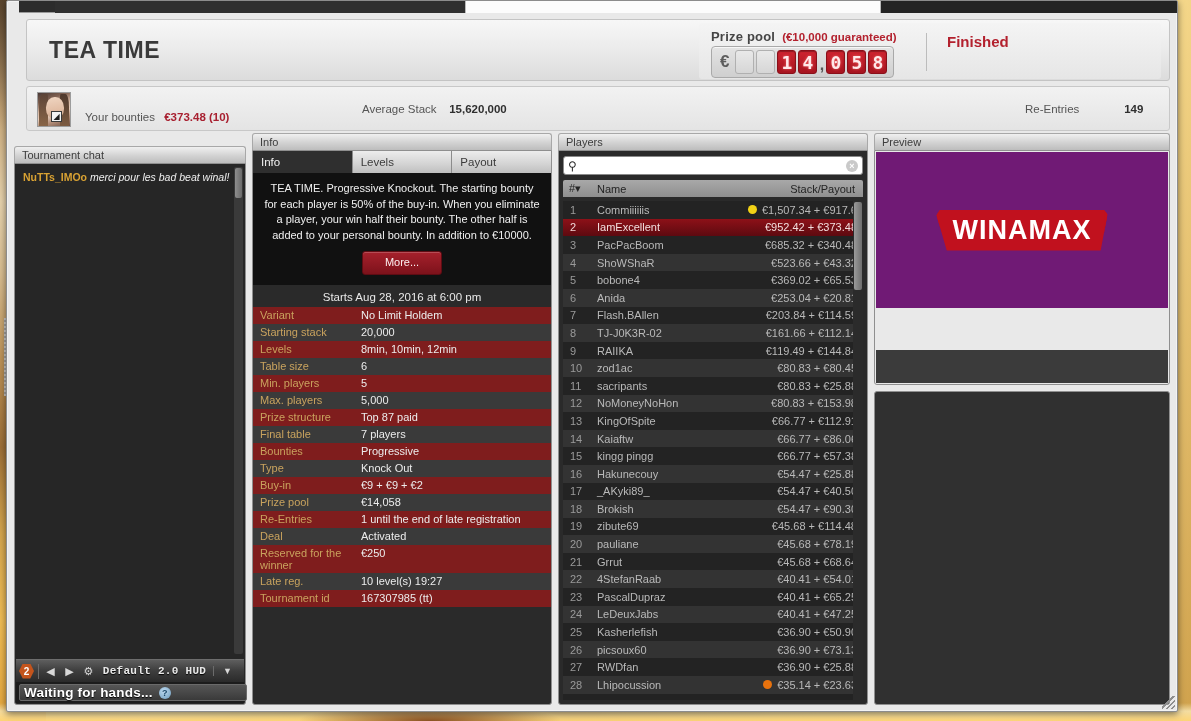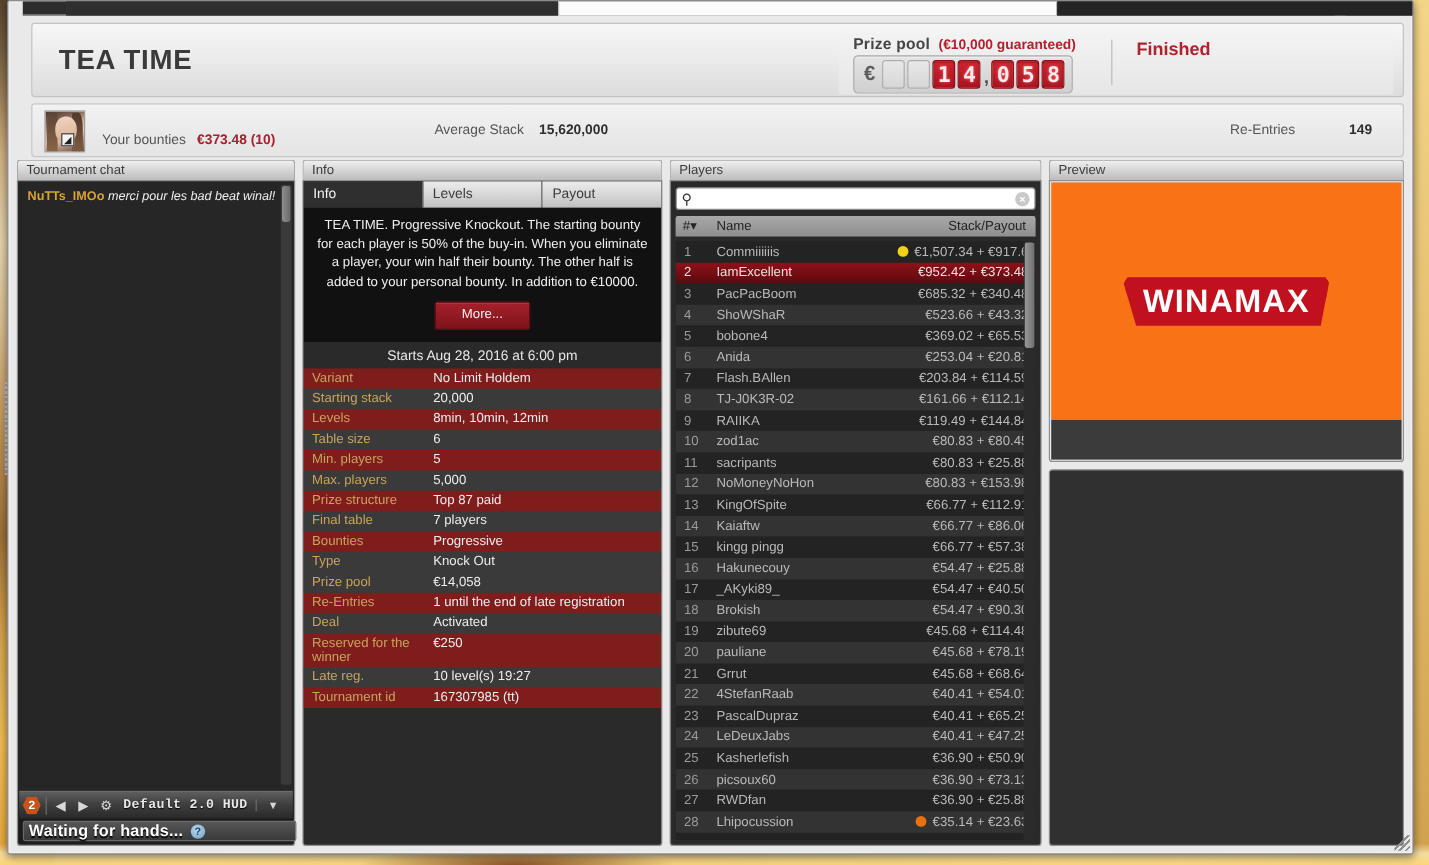--- a/index.html
+++ b/index.html
@@ -166,21 +166,21 @@
   #sp-bounty .stat-k  { width: 76px; }
   #sp-avg .stat-k     { width: 84px; }
   #sp-reentry .stat-k { width: 96px; }
 
   
   #panels {
     position: absolute; left: 7px; top: 132px; right: 7px; bottom: 6px;
     display: flex; gap: 6px;
   }
   .panel { position: relative; }
-  #p-chat    { width: 232px; }
+  #p-chat    { width: 232px; margin-top: 13px; }
   #p-info    { width: 300px; }
   #p-players { width: 310px; }
   #p-preview { flex: 1 1 auto; }
 
   .panel-head {
     height: 17px;
     background: linear-gradient(180deg,#f0f0f0 0%,#d2d2d2 55%,#bdbdbd 100%);
     border: 1px solid #a8a8a8; border-bottom: none;
     border-radius: 3px 3px 0 0;
     display: flex; align-items: center; padding-left: 7px;
@@ -347,22 +347,22 @@
 
   
   #p-preview { display:flex; flex-direction: column; }
   #preview-outer { position: relative; height: 252px; }
   #preview-body {
     position:absolute; left:0; right:0; top:17px; bottom:0;
     background:#e9e9e9; border:1px solid #8f8f8f; border-radius: 0 0 3px 3px;
     padding: 0; overflow:hidden;
   }
   #preview-screen {
-    position:absolute; left:1px; right:1px; top:1px; height: 198px;
-    background: #f97316; display:flex; align-items:center; justify-content:center;
+    position:absolute; left:1px; right:1px; top:1px; height: 156px;
+    background: #701a75; display:flex; align-items:center; justify-content:center;
   }
   #wmx-logo {
     position: relative; display:flex; align-items:center; justify-content:center;
     padding: 5px 16px;
     background: #c1111e;
     color: #fff; font-size: 27px; font-weight: bold; letter-spacing: 1px;
     font-family: "Liberation Sans Narrow","Liberation Sans", sans-serif;
     clip-path: polygon(2% 0, 98% 0, 100% 12%, 96% 100%, 6% 100%, 0 14%);
   }
   #wmx-logo::before {
@@ -542,20 +542,24 @@
                 <span class="iv">7 players</span>
               </div>
             <div class="irow">
                 <span class="ik">Bounties</span>
                 <span class="iv">Progressive</span>
               </div>
             <div class="irow alt">
                 <span class="ik">Type</span>
                 <span class="iv">Knock Out</span>
               </div>
+            <div class="irow">
+                <span class="ik">Buy-in</span>
+                <span class="iv">€9 + €9 + €2</span>
+              </div>
             <div class="irow alt">
                 <span class="ik">Prize pool</span>
                 <span class="iv">€14,058</span>
               </div>
             <div class="irow">
                 <span class="ik">Re-Entries</span>
                 <span class="iv">1 until the end of late registration</span>
               </div>
             <div class="irow alt">
                 <span class="ik">Deal</span>

